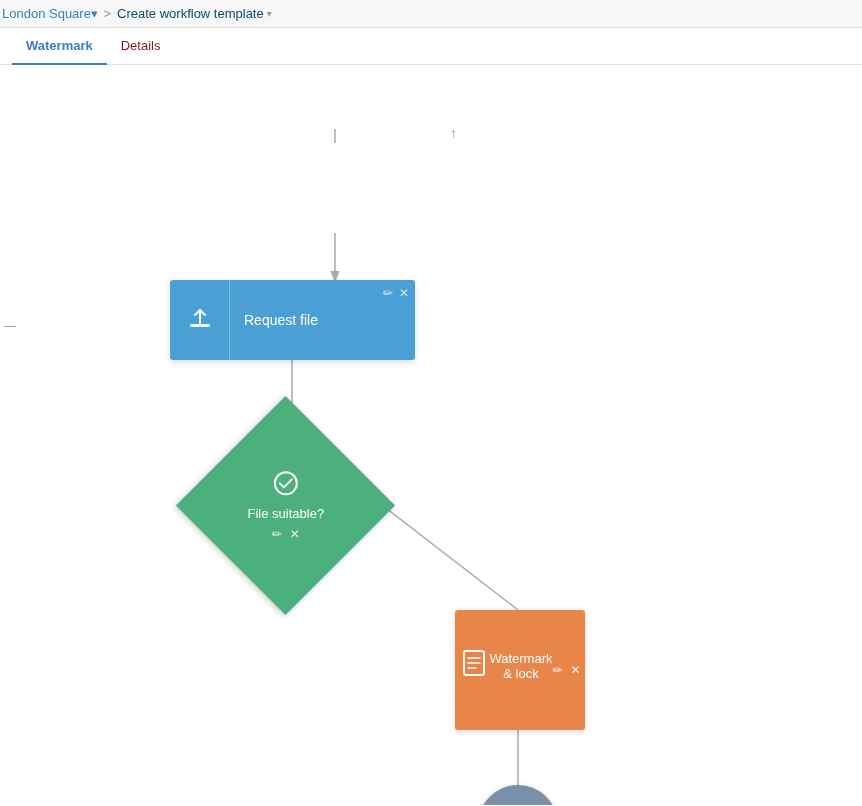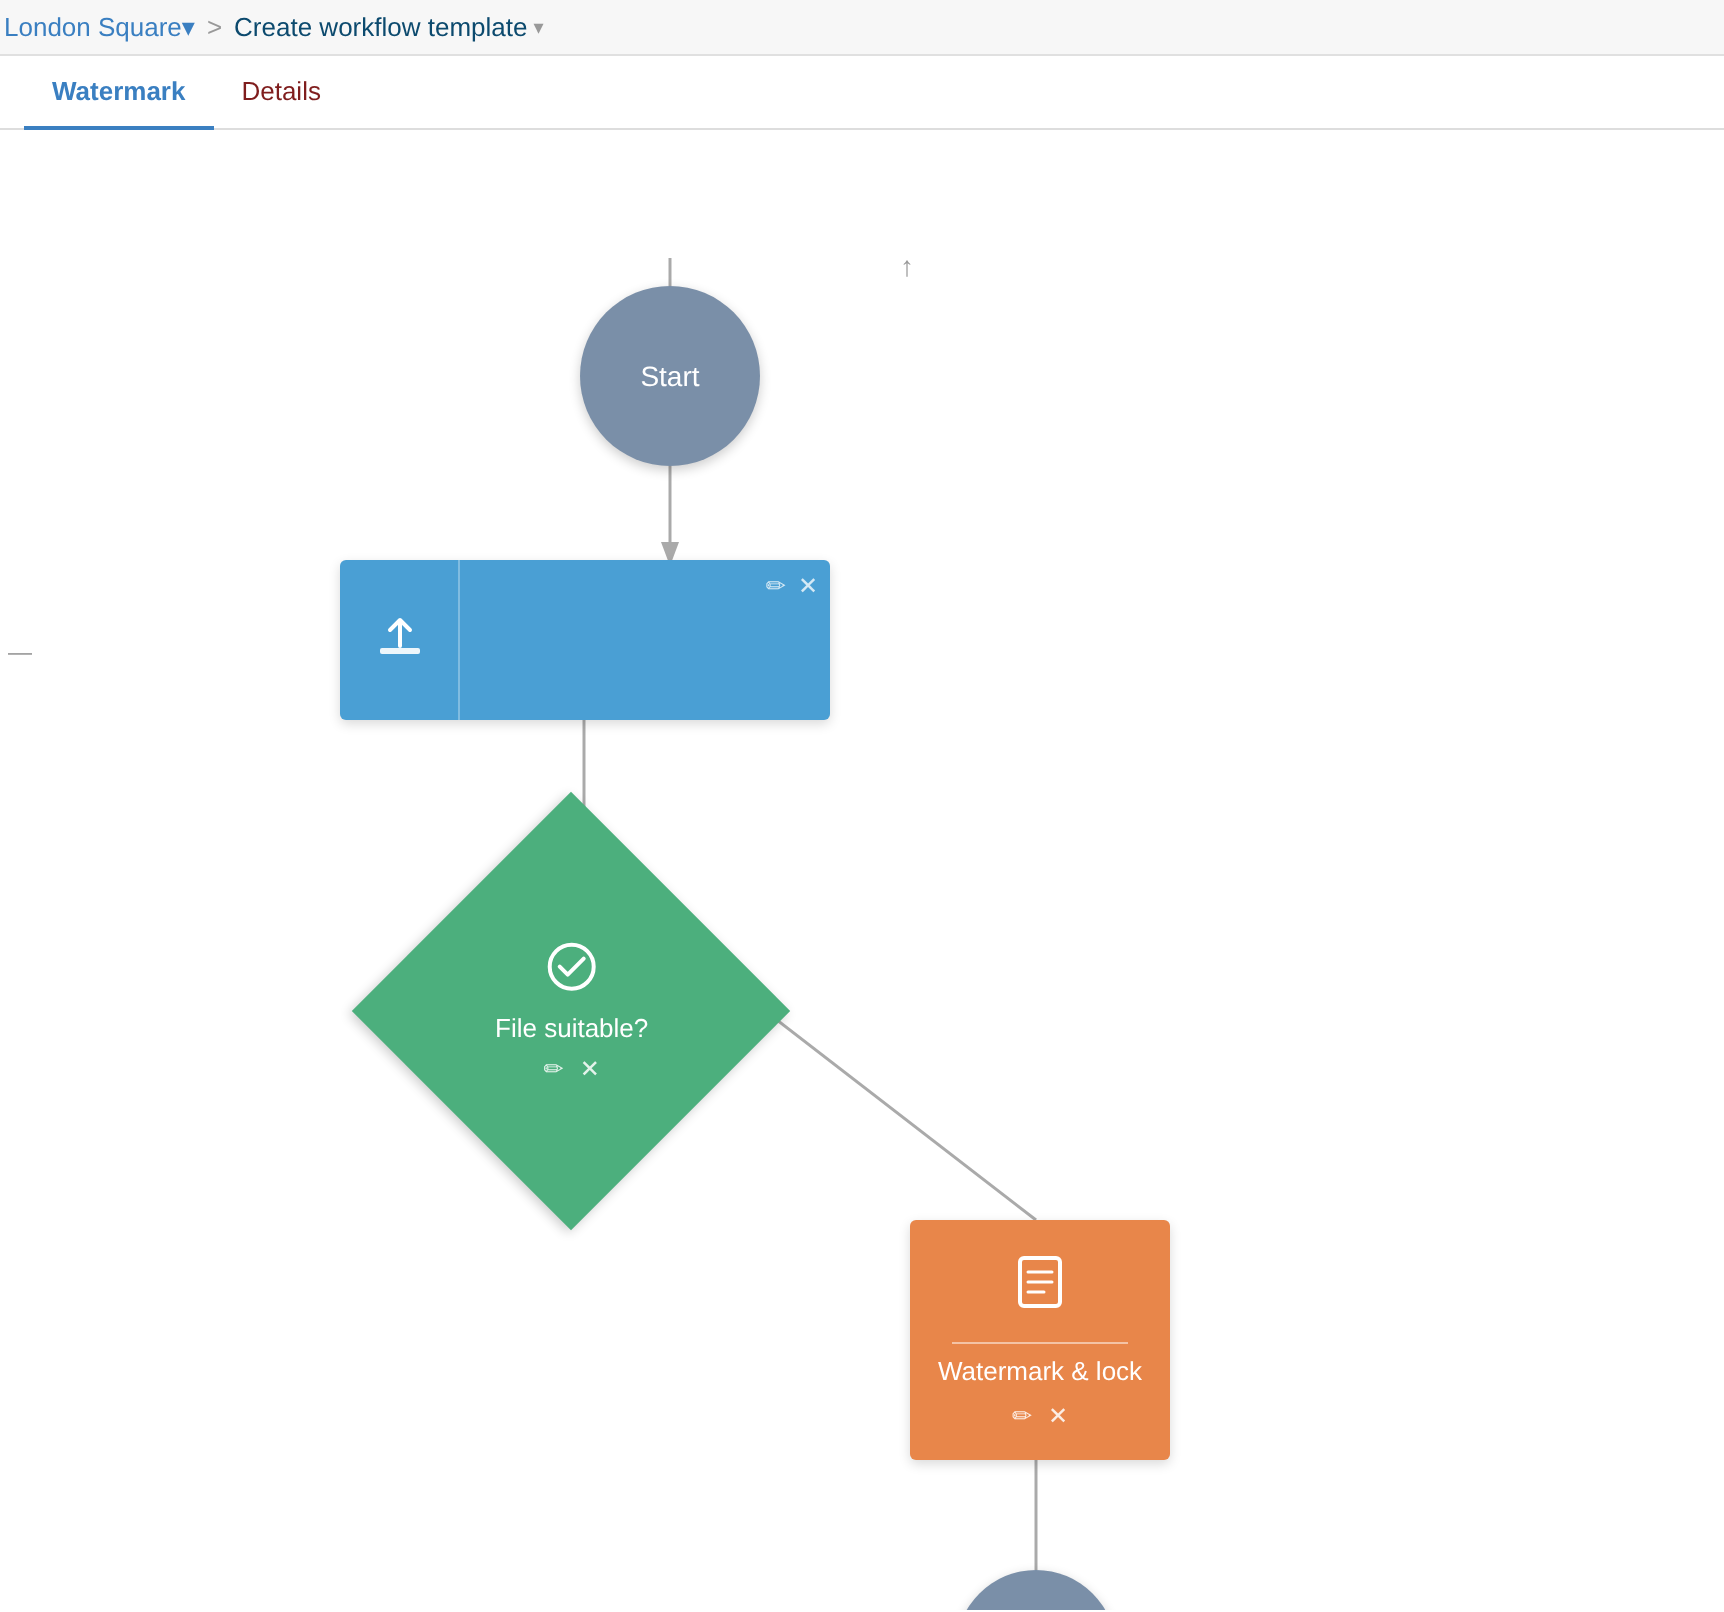--- a/index.html
+++ b/index.html
@@ -186,21 +186,21 @@
     
     .node-watermark {
       position: absolute;
       top: 545px;
       left: 455px;
       width: 130px;
       height: 120px;
       background: #e8864a;
       border-radius: 3px;
       display: flex;
-      flex-direction: column;
+      flex-direction: row;
       align-items: center;
       justify-content: center;
       color: #fff;
       cursor: pointer;
       box-shadow: 0 2px 6px rgba(0,0,0,0.15);
       padding: 10px;
     }
     .node-watermark-icon {
       font-size: 26px;
       margin-bottom: 8px;
@@ -294,32 +294,30 @@
       <marker id="arrow" markerWidth="8" markerHeight="8" refX="6" refY="3" orient="auto">
         <path d="M0,0 L0,6 L8,3 z" fill="#aaa"></path>
       </marker>
     </defs>
   </svg>
 
   <div class="scroll-indicator">↑</div>
 
   <div class="left-marker">—</div>
 
-  <div class="node-start">
-    <span>Start</span>
-  </div>
 
   <div class="node-request">
     <div class="node-request-icon-area">
 
       <svg width="28" height="28" viewBox="0 0 28 28" fill="none" xmlns="http://www.w3.org/2000/svg">
         <rect x="4" y="18" width="20" height="3" rx="1" fill="white" opacity="0.9"></rect>
         <path d="M14 4 L14 17 M14 4 L9 9 M14 4 L19 9" stroke="white" stroke-width="2" stroke-linecap="round" stroke-linejoin="round"></path>
       </svg>
     </div>
+    <div class="node-request-content">Request file</div>
     <div class="node-request-actions">
       <span class="node-action-btn">✏</span>
       <span class="node-action-btn">✕</span>
     </div>
   </div>
 
   <div class="node-decision-wrapper">
     <div class="node-decision">
       <div class="node-decision-inner">
         <div class="check-icon">

